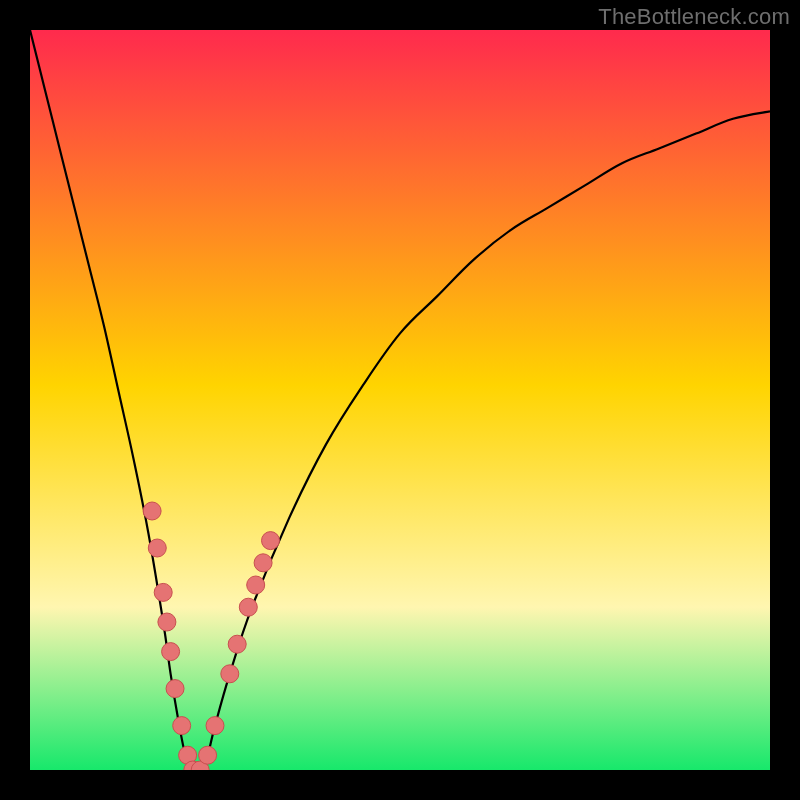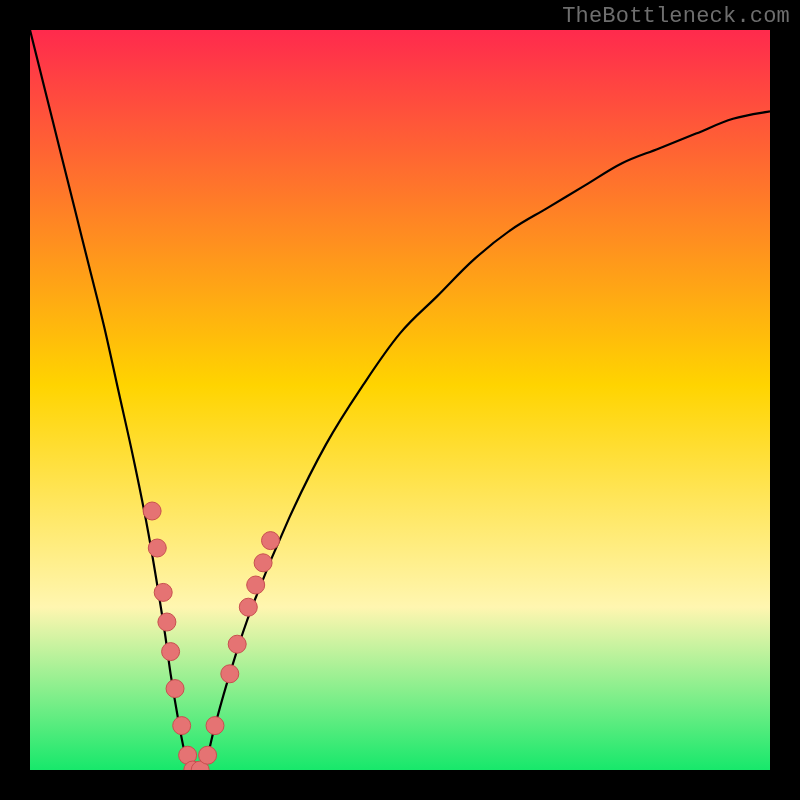--- a/index.html
+++ b/index.html
@@ -19,21 +19,21 @@
     position: absolute;
     left: 30px;
     top: 30px;
     width: 740px;
     height: 740px;
   }
   .watermark {
     position: absolute;
     top: 4px;
     right: 10px;
-    font-family: Liberation Mono, monospace;
+    font-family: Liberation Sans, sans-serif;
     font-size: 22px;
     color: #6e6e6e;
     letter-spacing: 0.2px;
     user-select: none;
   }
   svg { display: block; }
 </style>
 </head>
 <body>
 

